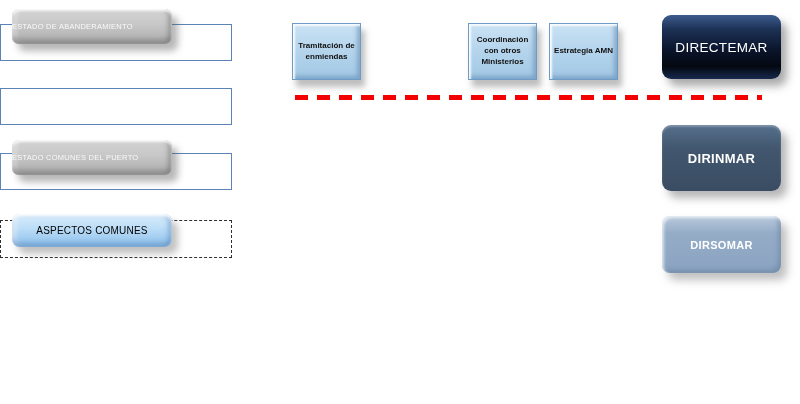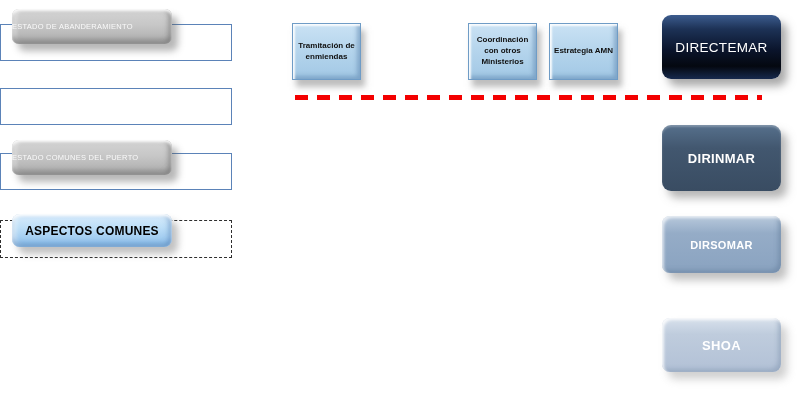--- a/index.html
+++ b/index.html
@@ -28,21 +28,21 @@
   
   .btn-blue{
     position:absolute;left:12px;width:160px;height:33px;border-radius:8px;
     background:linear-gradient(180deg,#d9ecfc 0%,#bedff7 40%,#9ecaf0 78%,#8fc1ea 100%);
     box-shadow:inset 0 2px 3px rgba(255,255,255,.95),
                inset 0 -4px 5px rgba(95,145,195,.65),
                inset 4px 0 4px rgba(255,255,255,.6),
                inset -4px 0 5px rgba(110,150,195,.5),
                6px 7px 7px rgba(120,120,120,.45);
     display:flex;align-items:center;justify-content:center;box-sizing:border-box;
-    color:#000;font-weight:bold;font-size:12px;letter-spacing:.2px;
+    color:#000;font-weight:normal;font-size:10px;letter-spacing:.2px;
   }
   
   .proc{
     position:absolute;top:23px;width:69px;height:57px;box-sizing:border-box;
     border:1px solid #6f9cc6;
     background:linear-gradient(180deg,#cae2f4 0%,#b4d4ec 50%,#a2c8e5 100%);
     box-shadow:inset 2px 2px 2px rgba(255,255,255,.9),
                inset -3px -3px 4px rgba(100,140,180,.6),
                4px 7px 6px rgba(125,125,125,.5);
     display:flex;align-items:center;justify-content:center;text-align:center;
@@ -114,17 +114,14 @@
 
   <div class="dir dir-1">
     <span>DIRECTEMAR</span>
   </div>
   <div class="dir dir-2">
     <span>DIRINMAR</span>
   </div>
   <div class="dir dir-3">
     <span>DIRSOMAR</span>
   </div>
-  <div class="dir dir-4">
-    <span>SHOA</span>
-  </div>
 
 </div>
 
 </body></html>

